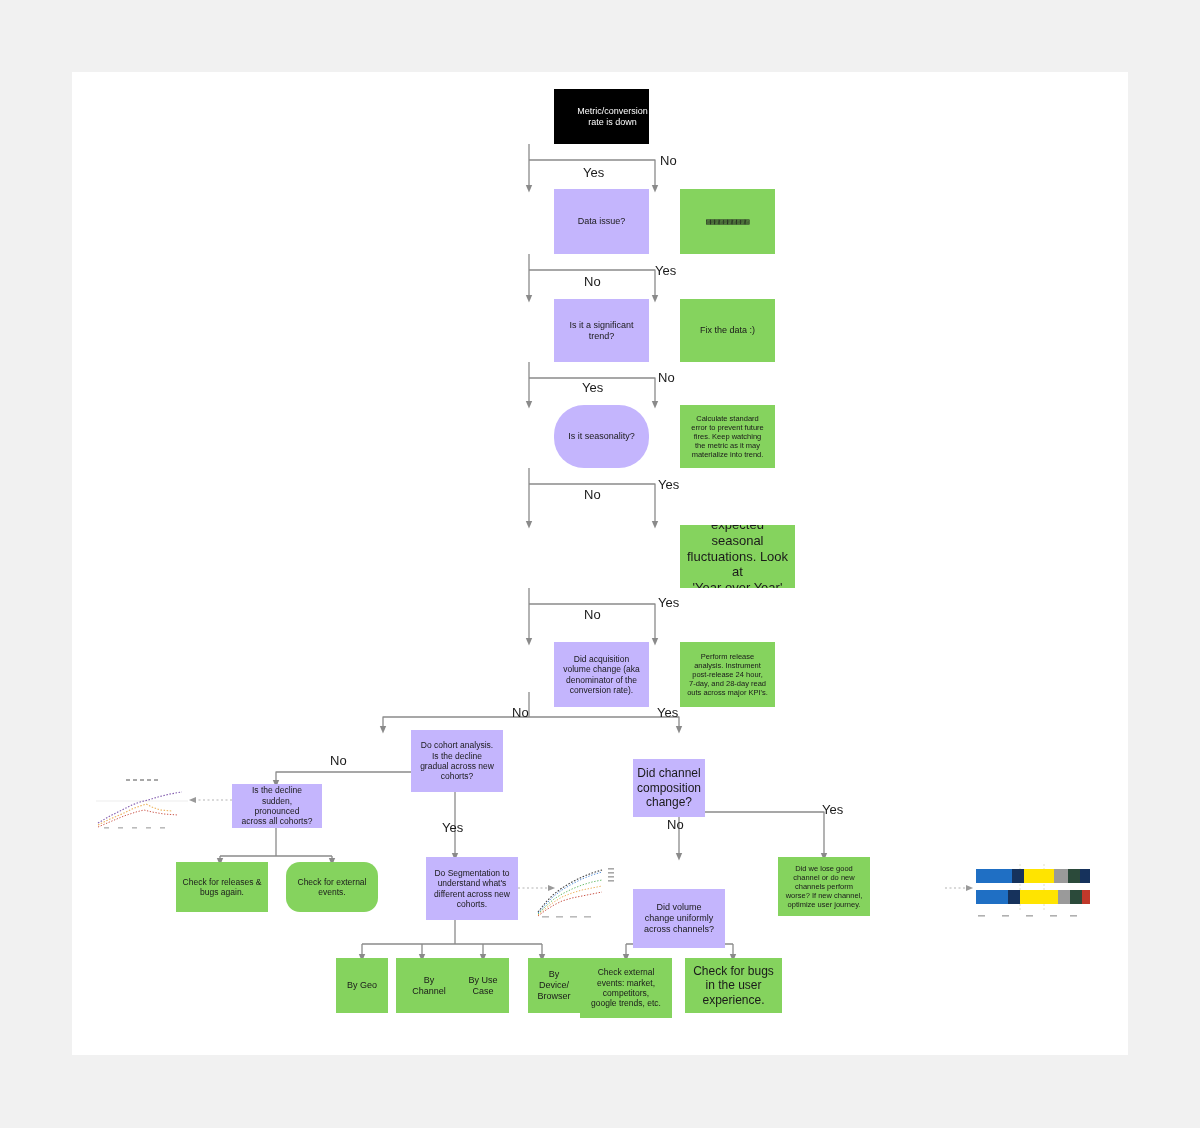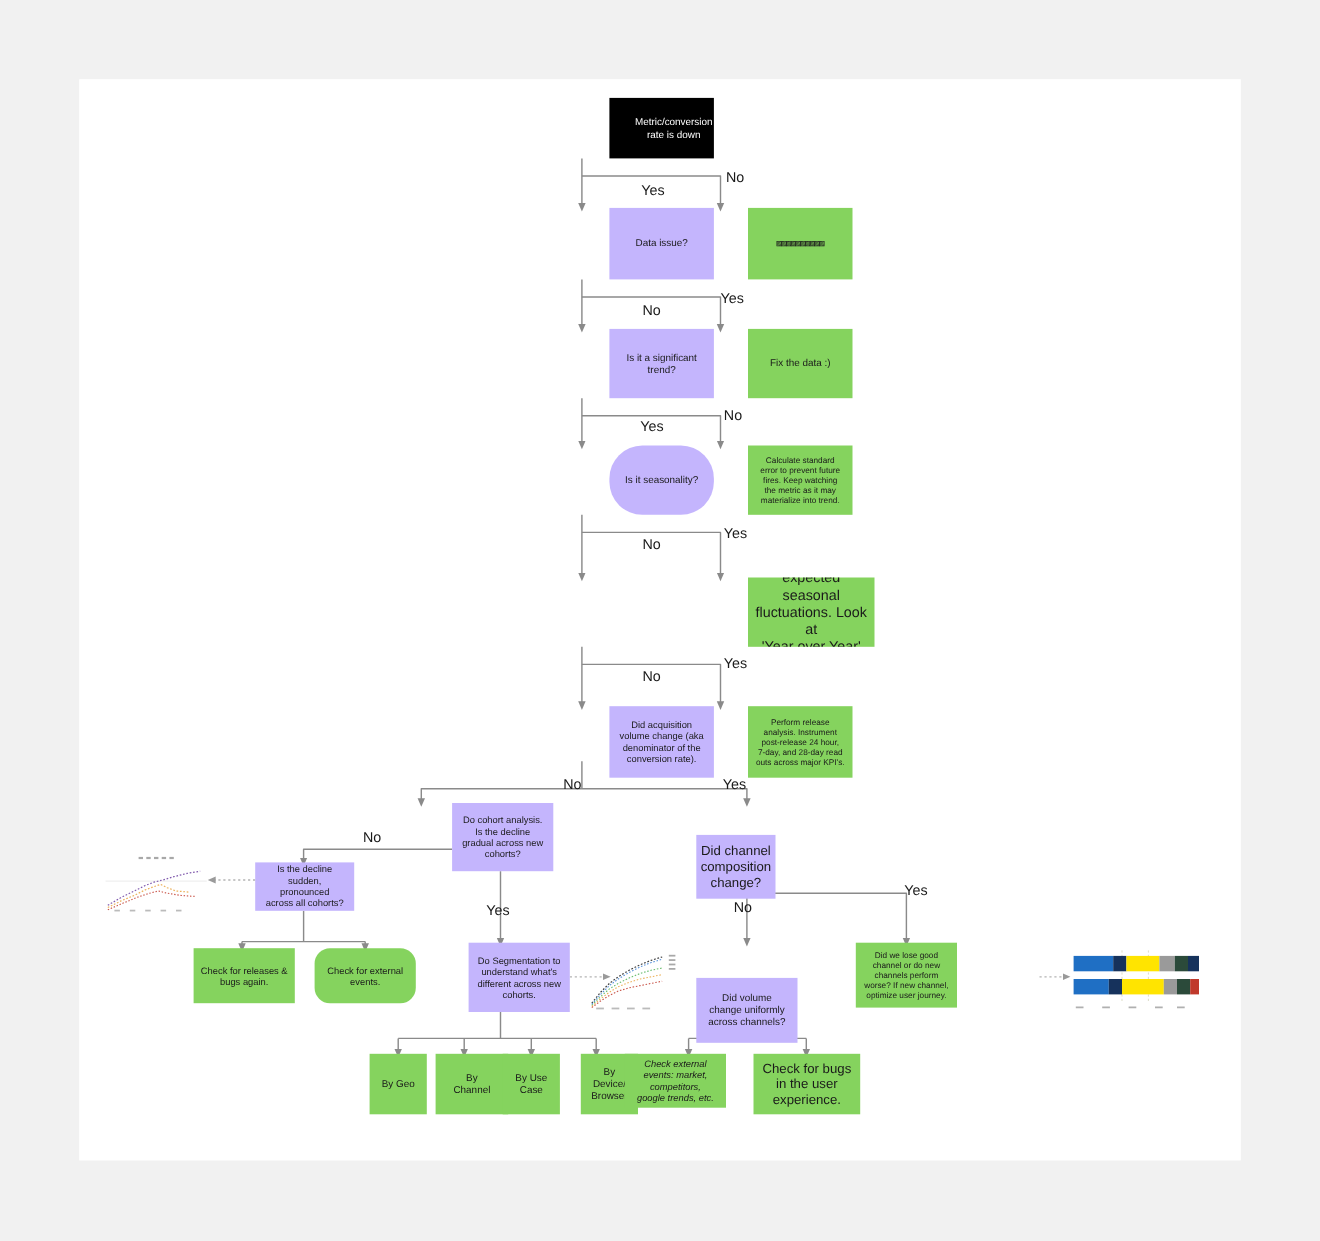--- a/index.html
+++ b/index.html
@@ -223,21 +223,21 @@
       <div class="node q" style="left:561px;top:785px;width:92px;height:59px;font-size:9px;margin-top:32px;">Did volume
 change uniformly
 across channels?</div>
 
       <div class="node a" style="left:706px;top:785px;width:92px;height:59px;font-size:7.5px;">Did we lose good
 channel or do new
 channels perform
 worse? If new channel,
 optimize user journey.</div>
 
-      <div class="node a" style="left:496px;top:886px;width:92px;height:49px;font-size:8.5px;font-style:italic;">Check external
+      <div class="node a" style="left:508px;top:886px;width:92px;height:60px;font-size:8.5px;">Check external
 events: market,
 competitors,
 google trends, etc.</div>
 
       <div class="node a" style="left:613px;top:886px;width:97px;height:55px;font-size:12px;">Check for bugs
 in the user
 experience.</div>
 
       <div class="edge-label" style="left:511px;top:93px;">Yes</div>
       <div class="edge-label" style="left:588px;top:81px;">No</div>

